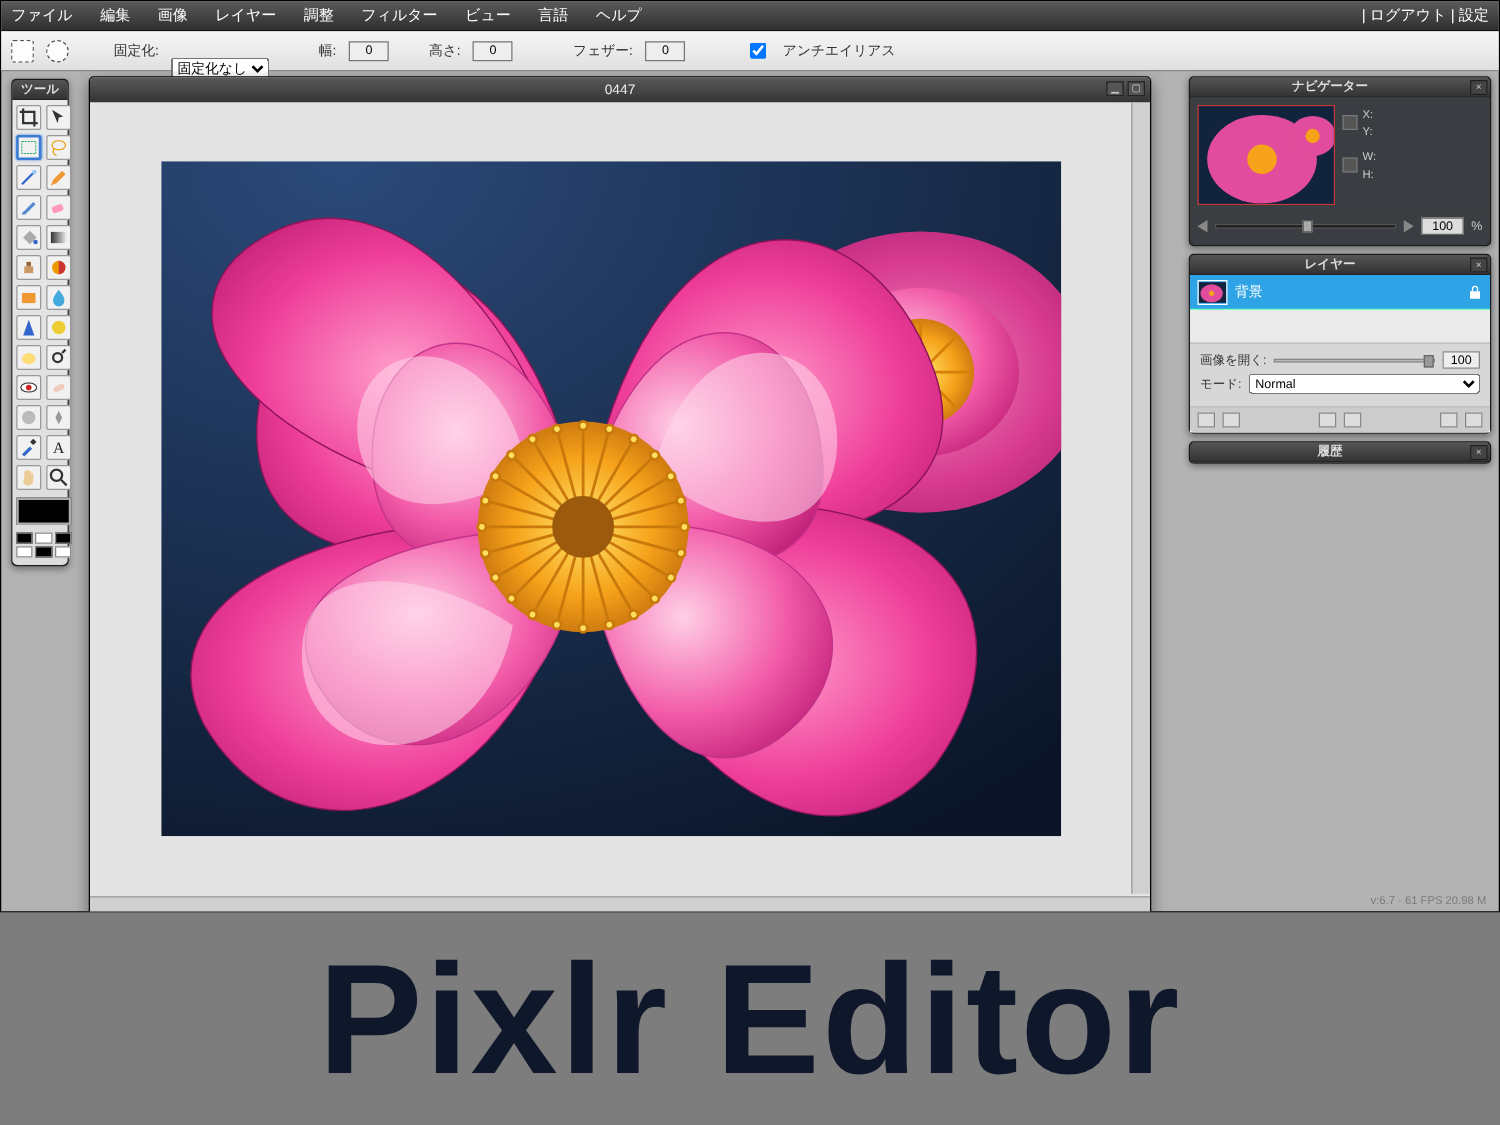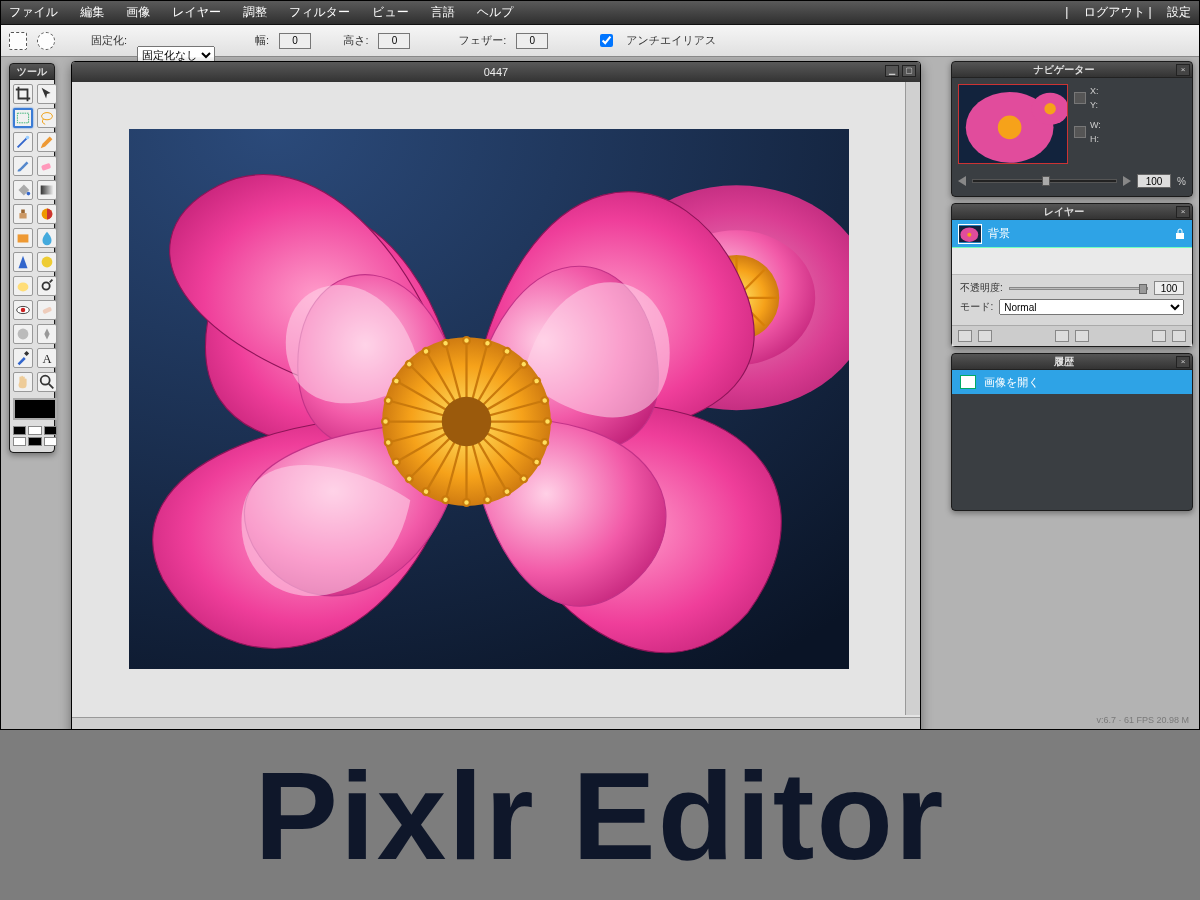--- a/index.html
+++ b/index.html
@@ -2,21 +2,21 @@
 <html><head>
 <meta charset="utf-8">
 <style>
   html,body{margin:0;padding:0;font-family:Arial,"Hiragino Kaku Gothic Pro",Meiryo,sans-serif;background:#fff;}
   *{box-sizing:border-box;}
   .app{width:1200px;height:730px;background:#b3b3b3;border:1px solid #000;position:relative;display:flex;flex-direction:column;}
   
   .menubar{height:24px;background:linear-gradient(#5a5a5a,#2f2f2f);display:flex;align-items:center;color:#fff;font-size:12px;padding:0 8px;border-bottom:1px solid #111;}
   .menubar .m{margin-right:22px;cursor:default;}
   .menubar .spacer{flex:1;}
-  .menubar .right a{color:#fff;margin-left:12px;}
+  .menubar .right a{color:#fff;}
   
   .optbar{height:32px;background:linear-gradient(#f6f6f6,#e0e0e0);border-bottom:1px solid #888;display:flex;align-items:center;font-size:11px;color:#333;padding:0 8px;gap:10px;}
   .optbar .ico{width:18px;height:18px;border:1px solid #666;border-radius:2px;background:#eee;display:inline-block;}
   .optbar .ico.dashed{border:1px dashed #555;background:#fdfdfd;}
   .optbar label{color:#333;}
   .optbar select{font-size:11px;height:18px;margin-top:28px;}
   .optbar input[type=text]{width:32px;height:16px;border:1px solid #777;background:#eee;text-align:center;font-size:10px;}
   .optbar input[type=checkbox]{vertical-align:middle;}
   
   .ws{flex:1;display:flex;overflow:hidden;}
@@ -413,21 +413,21 @@
             </div>
             <span>背景</span>
             <svg class="lock" viewBox="0 0 12 12">
                 <rect x="2" y="5" width="8" height="6" fill="#fff"></rect>
                 <path d="M4 5V3a2 2 0 014 0v2" fill="none" stroke="#fff"></path>
               </svg>
           </div>
           <div class="layers-blank"></div>
           <div class="layers-ctl">
             <div class="r">
-              <span>不透明度:</span>
+              <span>画像を開く:</span>
               <div class="rail">
                   <div class="th"></div>
                 </div>
               <input type="text" value="100" style="">
             </div>
             <div class="r">
               <span>モード:</span>
               <select><option>Normal</option></select>
             </div>
           </div>
@@ -442,26 +442,20 @@
             <div class="fi"></div>
           </div>
         </div>
       </div>
 
       <div class="panel">
         <div class="panel-title">
             <span>履歴</span>
             <div class="close">×</div>
           </div>
-        <div class="hist-body">
-          <div class="hist-row">
-            <div class="hi"></div>
-            <span>画像を開く</span>
-          </div>
-        </div>
       </div>
 
     </div>
   </div>
 
   <div class="footer-version">v:6.7 · 61 FPS 20.98 M</div>
 </div>
 
 <div class="caption-band">
   <span>Pixlr Editor</span>

